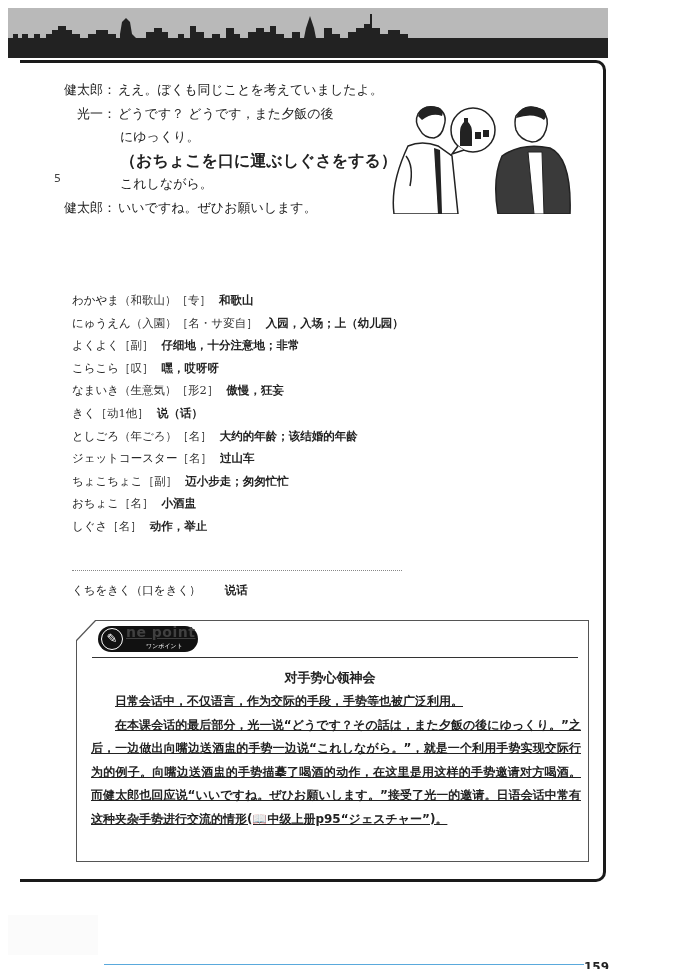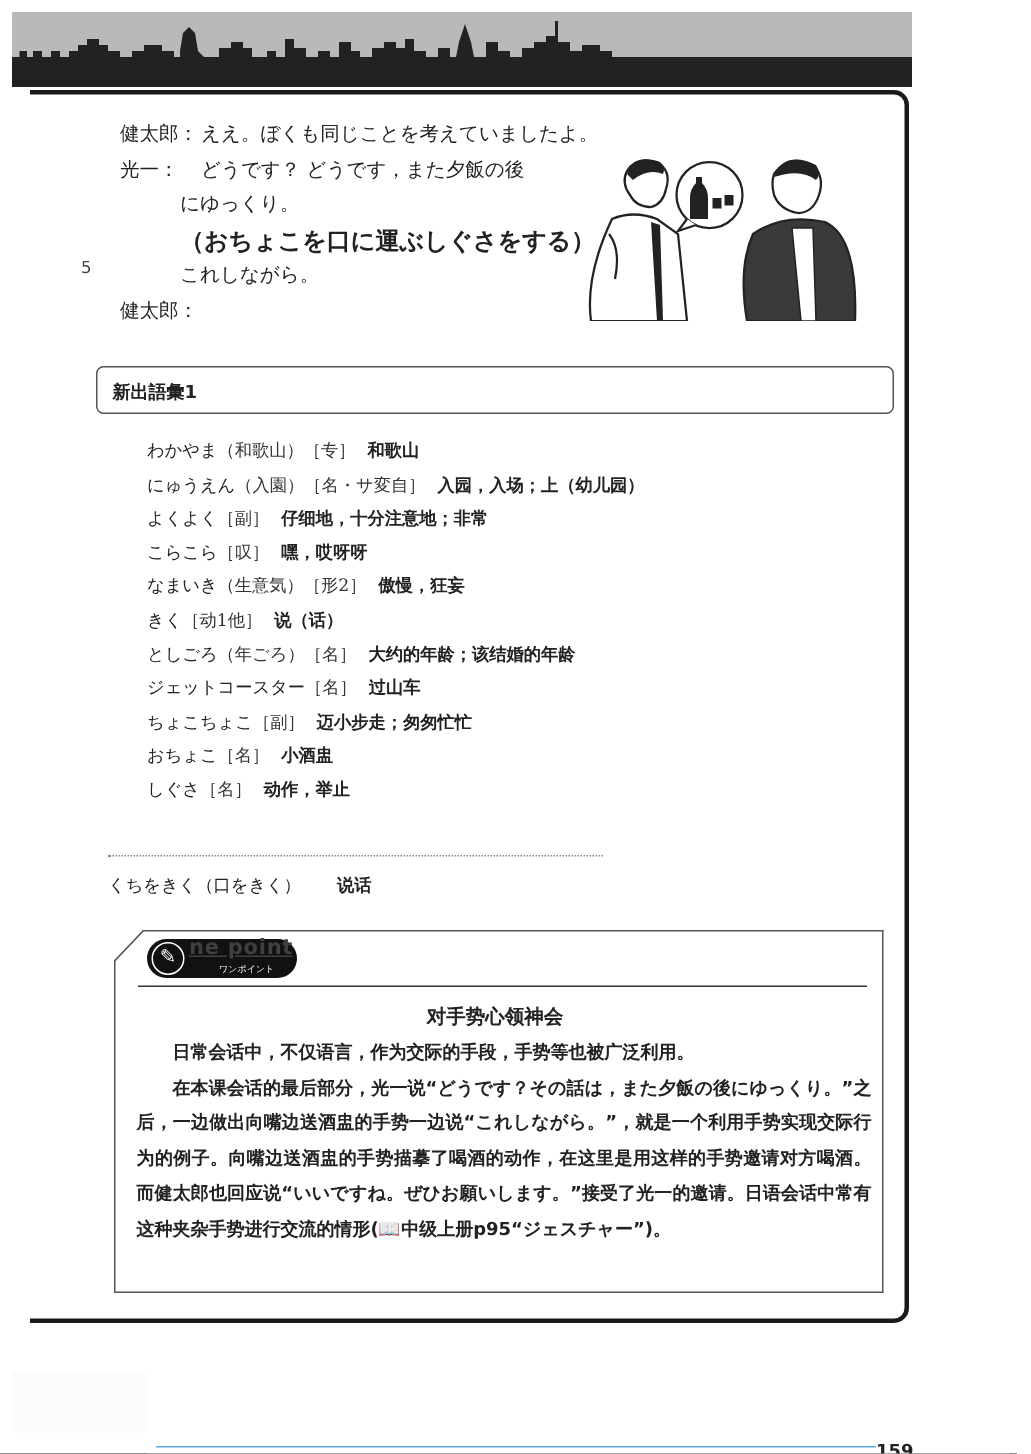--- a/index.html
+++ b/index.html
@@ -18,37 +18,37 @@
     position:absolute; left:20px; top:60px; width:586px; height:822px;
     border-top:3px solid #1a1a1a; border-right:3px solid #1a1a1a; border-bottom:3px solid #1a1a1a;
     border-radius:0 10px 10px 0; box-sizing:border-box;
   }
 
   .line-num { position:absolute; left:54px; top:172px; font-size:11px; color:#444; font-family:"DejaVu Sans", sans-serif; }
 
   
   .dialogue { position:absolute; left:64px; top:78px; font-size:13px; line-height:23.5px; }
   .dl-row { display:flex; white-space:nowrap; }
-  .spk { width:52px; text-align:left; flex:none;margin-left:16px; }
+  .spk { width:52px; text-align:right; flex:none; }
   .utt { padding-left:2px; }
   .indent { padding-left:54px; }
   .stage { font-weight:bold; font-family:"DejaVu Sans", sans-serif; font-size:16px; }
 
   
   .illus { position:absolute; left:378px; top:96px; width:222px; height:118px; }
 
   
   .vocab-box {
     position:absolute; left:64px; top:244px; width:532px; height:32px; box-sizing:border-box;
     border:1.5px solid #555; border-radius:5px;
   }
   .vocab-title { position:absolute; left:10px; top:8px; font-size:12px; font-weight:bold; font-family:"DejaVu Sans", sans-serif; }
 
   .vocab-list { position:absolute; left:72px; top:289px; font-size:11.5px; line-height:22.6px; }
-  .vocab-item { white-space:nowrap;margin-left:26px; }
+  .vocab-item { white-space:nowrap; }
   .v-kana { position:relative; }
   .v-kanji, .v-pos { color:#333; }
   .v-mean { font-weight:bold; font-family:"DejaVu Sans", sans-serif; margin-left:8px; }
 
   .dotted { position:absolute; left:72px; top:570px; width:330px; border-top:1px dotted #888; }
   .idiom { position:absolute; left:72px; top:583px; font-size:11.5px; white-space:nowrap; }
   .idiom .v-mean { margin-left:24px; }
 
   
   .op-box {
@@ -60,21 +60,21 @@
   .op-corner { position:absolute; left:76px; top:620px; }
   .op-badge {
     position:absolute; left:98px; top:626px; width:100px; height:26px; background:#111; border-radius:13px;
   }
   .op-pencil { position:absolute; left:101px; top:628px; width:22px; height:22px; border-radius:50%; background:#111; border:1px solid #fff; box-sizing:border-box; color:#fff; font-size:13px; line-height:20px; text-align:center; }
   .op-word { position:absolute; left:126px; top:624px; color:#404040; font-weight:bold; font-family:"DejaVu Sans", sans-serif; font-size:14px; text-decoration:underline; letter-spacing:0.5px; }
   .op-sub { position:absolute; left:146px; top:642px; color:#fff; font-size:6px; font-family:"DejaVu Sans", sans-serif; }
   .op-rule { position:absolute; left:92px; top:657px; width:486px; border-top:1.5px solid #333; }
   .op-title { position:absolute; left:0; width:660px; top:669px; text-align:center; font-size:13px; font-weight:bold; font-family:"DejaVu Sans", sans-serif; }
   .op-body { position:absolute; left:91px; top:690px; width:490px; font-size:12px; line-height:23.5px; font-weight:bold; font-family:"DejaVu Sans", sans-serif; }
-  .op-body p { margin:0; text-indent:2em; text-align:justify; }
+  .op-body p { margin:0; text-indent:2em; text-align:justify;text-decoration:underline; }
 
   .page-num { position:absolute; left:584px; top:960px; font-size:12px; font-weight:bold; font-family:"DejaVu Sans", sans-serif; color:#222; }
   .footer-blank { position:absolute; left:98px; top:920px; width:575px; height:49px; background:#fff; }
   .footer-rule { position:absolute; left:104px; top:964px; width:480px; border-top:1px solid #5aa9dc; }
   .left-shade { position:absolute; left:8px; top:915px; width:90px; height:40px; background:#fbfbfb; }
 </style>
 </head>
 <body>
 
 <div class="page">
@@ -102,20 +102,21 @@
       <span class="utt">にゆっくり。</span>
     </div>
     <div class="dl-row indent">
       <span class="utt stage">（おちょこを口に運ぶしぐさをする）</span>
     </div>
     <div class="dl-row indent">
       <span class="utt">これしながら。</span>
     </div>
     <div class="dl-row">
       <span class="spk">健太郎：</span>
+      <span class="utt">いいですね。ぜひお願いします。</span>
     </div>
   </div>
 
   <svg class="illus" viewBox="0 0 222 118">
 
     <path d="M40,18 q6,-10 20,-6 q10,6 6,18 q-2,10 -10,12 q-10,0 -14,-8 q-6,-8 -2,-16z" fill="#fff" stroke="#222" stroke-width="1.5"></path>
     <path d="M40,20 q4,-14 22,-8 q4,4 2,8 q-10,-4 -20,4z" fill="#222"></path>
     <path d="M30,50 q14,-6 30,0 l14,10 l6,58 l-64,0 q-4,-30 14,-68z" fill="#fff" stroke="#222" stroke-width="1.5"></path>
     <path d="M56,52 l4,66 l4,0 l-2,-64z" fill="#222"></path>
     <path d="M28,60 q8,10 4,30" fill="none" stroke="#222" stroke-width="1.5"></path>
@@ -125,23 +126,20 @@
     <path d="M86,22 l4,0 l0,4 q4,4 4,10 l0,14 l-12,0 l0,-14 q0,-6 4,-10z" fill="#222"></path>
     <rect x="97" y="36" width="6" height="7" fill="#222"></rect>
     <rect x="105" y="34" width="6" height="7" fill="#222"></rect>
 
     <path d="M138,20 q10,-14 26,-6 q8,8 4,20 q-4,12 -14,12 q-12,-2 -16,-12 q-2,-8 0,-14z" fill="#fff" stroke="#222" stroke-width="1.5"></path>
     <path d="M138,22 q6,-18 28,-8 q4,6 0,10 q-10,-8 -28,-2z" fill="#222"></path>
     <path d="M124,60 q20,-14 48,-8 q22,10 20,66 l-72,0 q-6,-36 4,-58z" fill="#3a3a3a" stroke="#222" stroke-width="1.5"></path>
     <path d="M150,56 l6,62 l10,0 l-2,-62z" fill="#fff" stroke="#222" stroke-width="1"></path>
   </svg>
 
-  <div class="vocab-box">
-    <span class="vocab-title">新出語彙1</span>
-  </div>
 
   <div class="vocab-list">
     <div class="vocab-item"><span class="v-kana">わかやま</span><span class="v-kanji">（和歌山）</span><span class="v-pos">［专］</span><span class="v-mean">和歌山</span></div>
     <div class="vocab-item"><span class="v-kana">にゅうえん</span><span class="v-kanji">（入園）</span><span class="v-pos">［名・サ変自］</span><span class="v-mean">入园，入场；上（幼儿园）</span></div>
     <div class="vocab-item"><span class="v-kana">よくよく</span><span class="v-kanji"></span><span class="v-pos">［副］</span><span class="v-mean">仔细地，十分注意地；非常</span></div>
     <div class="vocab-item"><span class="v-kana">こらこら</span><span class="v-kanji"></span><span class="v-pos">［叹］</span><span class="v-mean">嘿，哎呀呀</span></div>
     <div class="vocab-item"><span class="v-kana">なまいき</span><span class="v-kanji">（生意気）</span><span class="v-pos">［形2］</span><span class="v-mean">傲慢，狂妄</span></div>
     <div class="vocab-item"><span class="v-kana">きく</span><span class="v-kanji"></span><span class="v-pos">［动1他］</span><span class="v-mean">说（话）</span></div>
     <div class="vocab-item"><span class="v-kana">としごろ</span><span class="v-kanji">（年ごろ）</span><span class="v-pos">［名］</span><span class="v-mean">大约的年龄；该结婚的年龄</span></div>
     <div class="vocab-item"><span class="v-kana">ジェットコースター</span><span class="v-kanji"></span><span class="v-pos">［名］</span><span class="v-mean">过山车</span></div>

